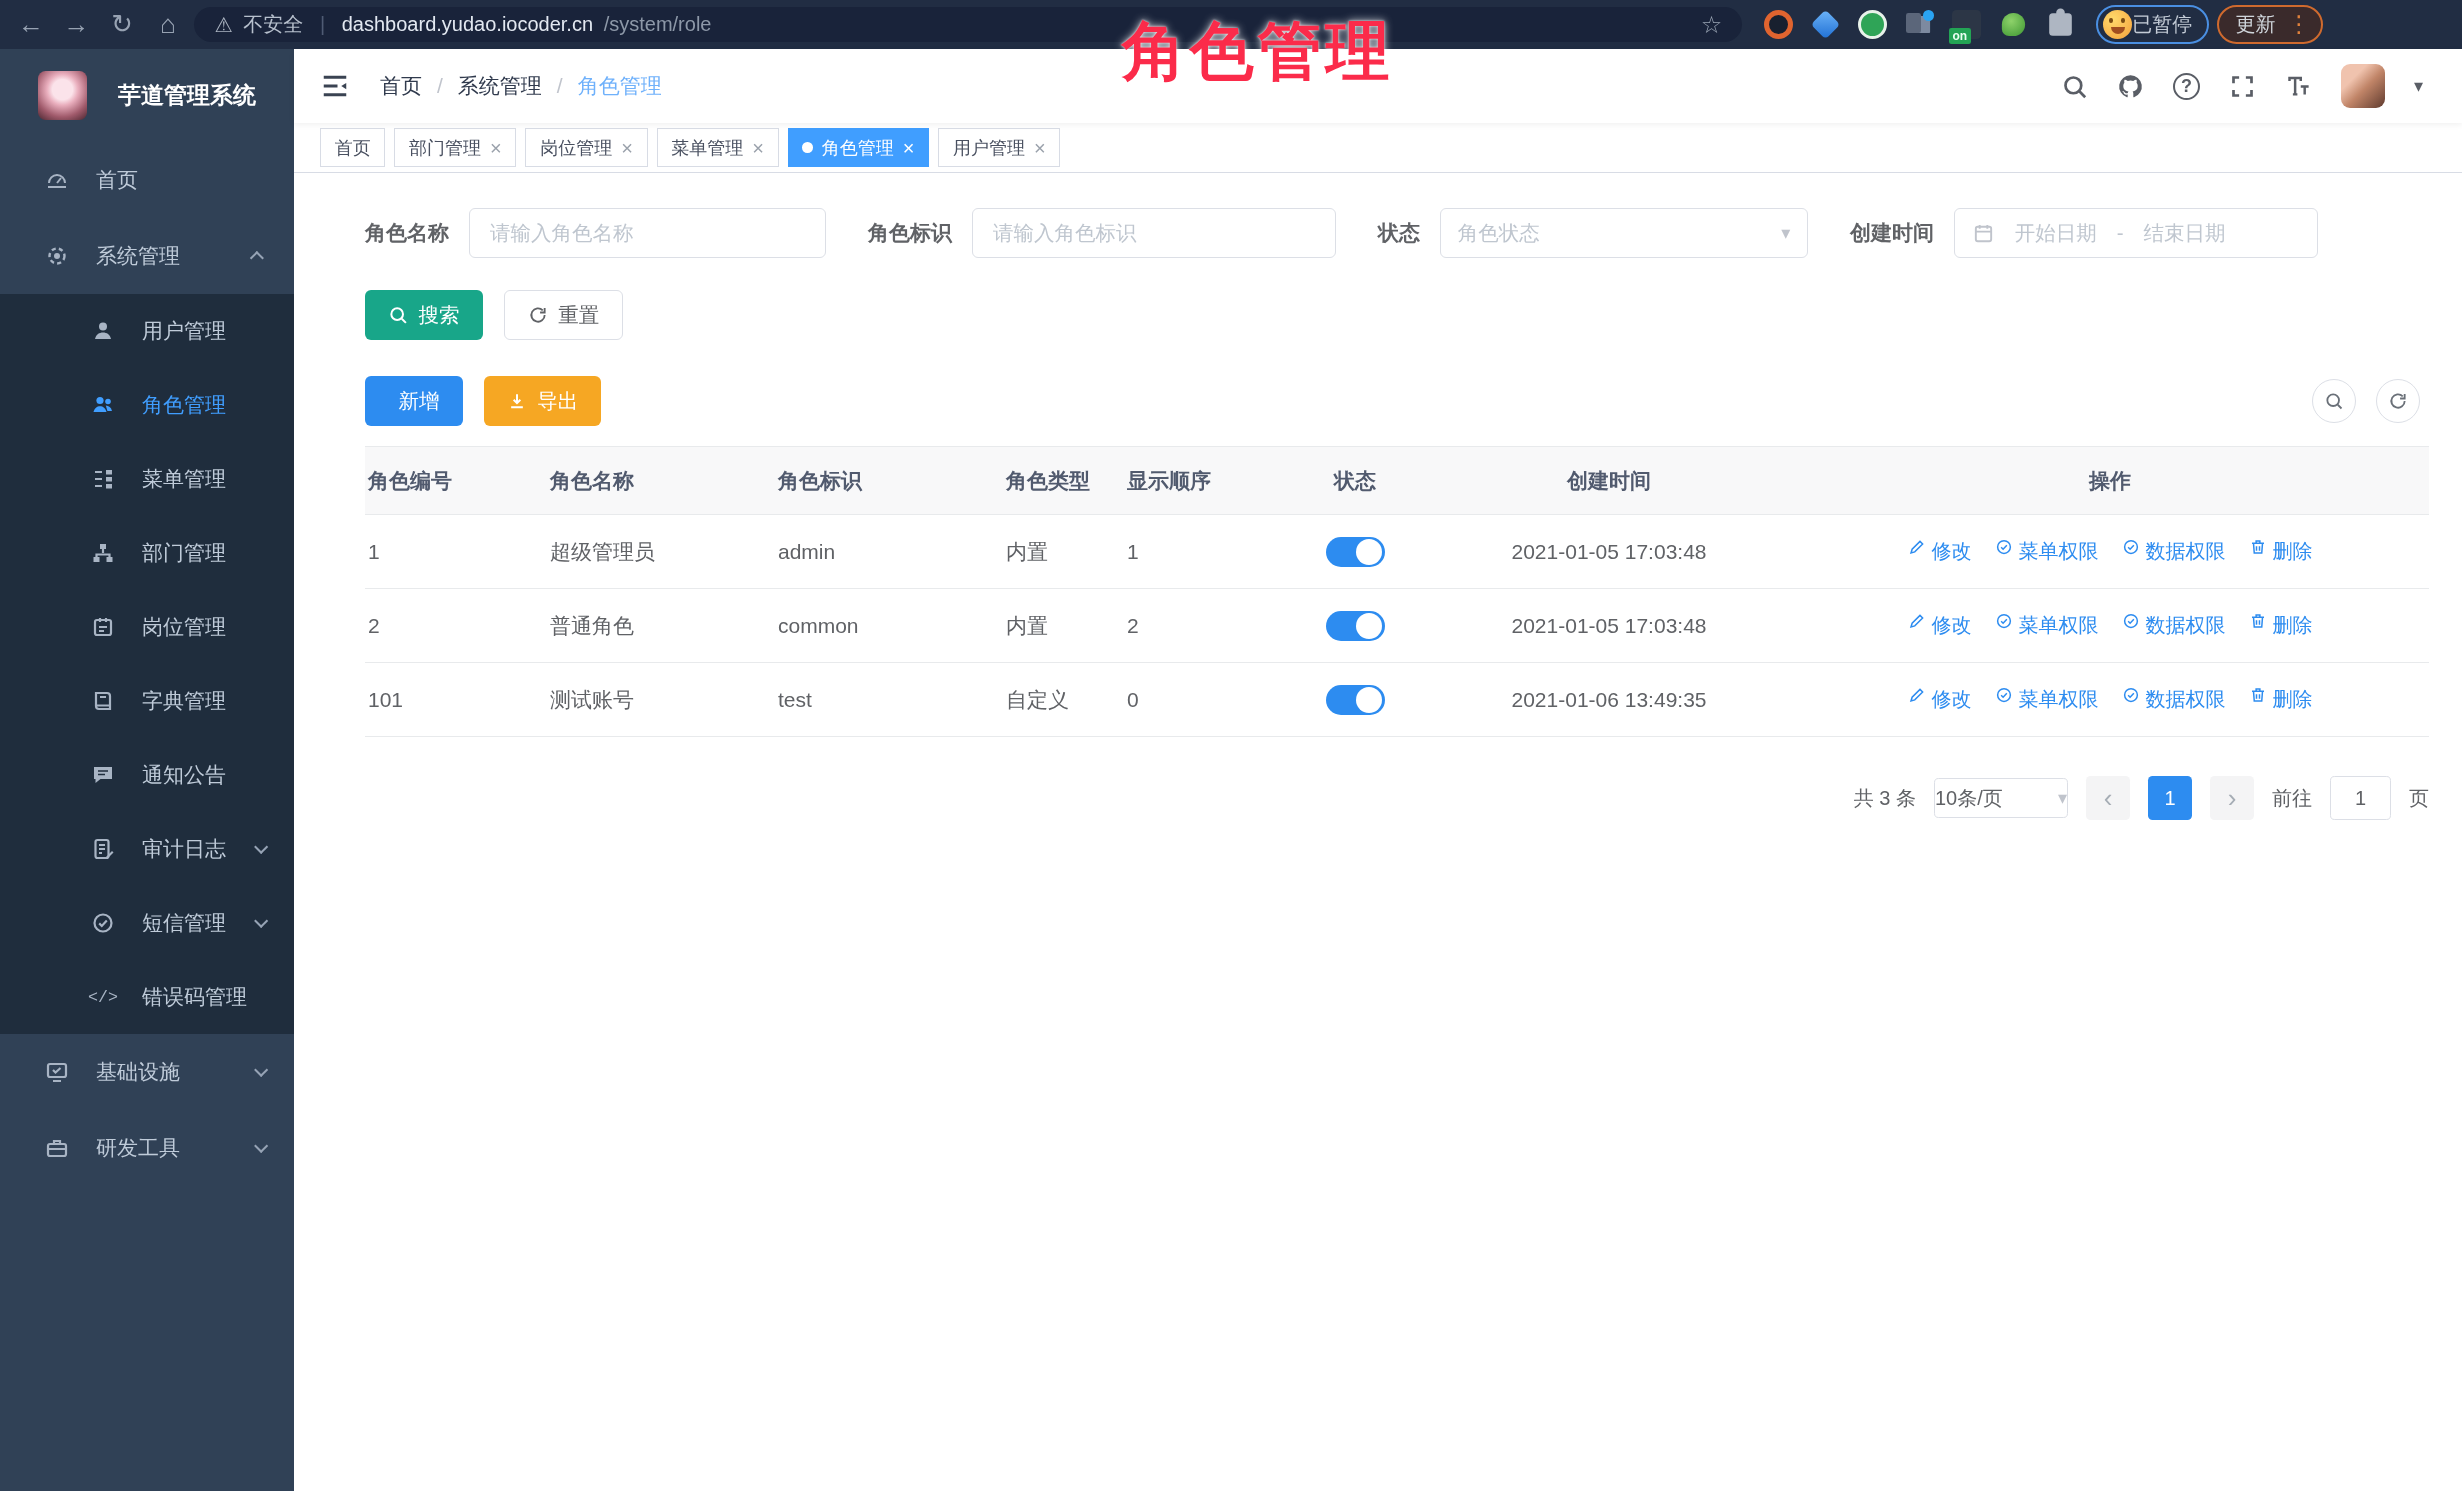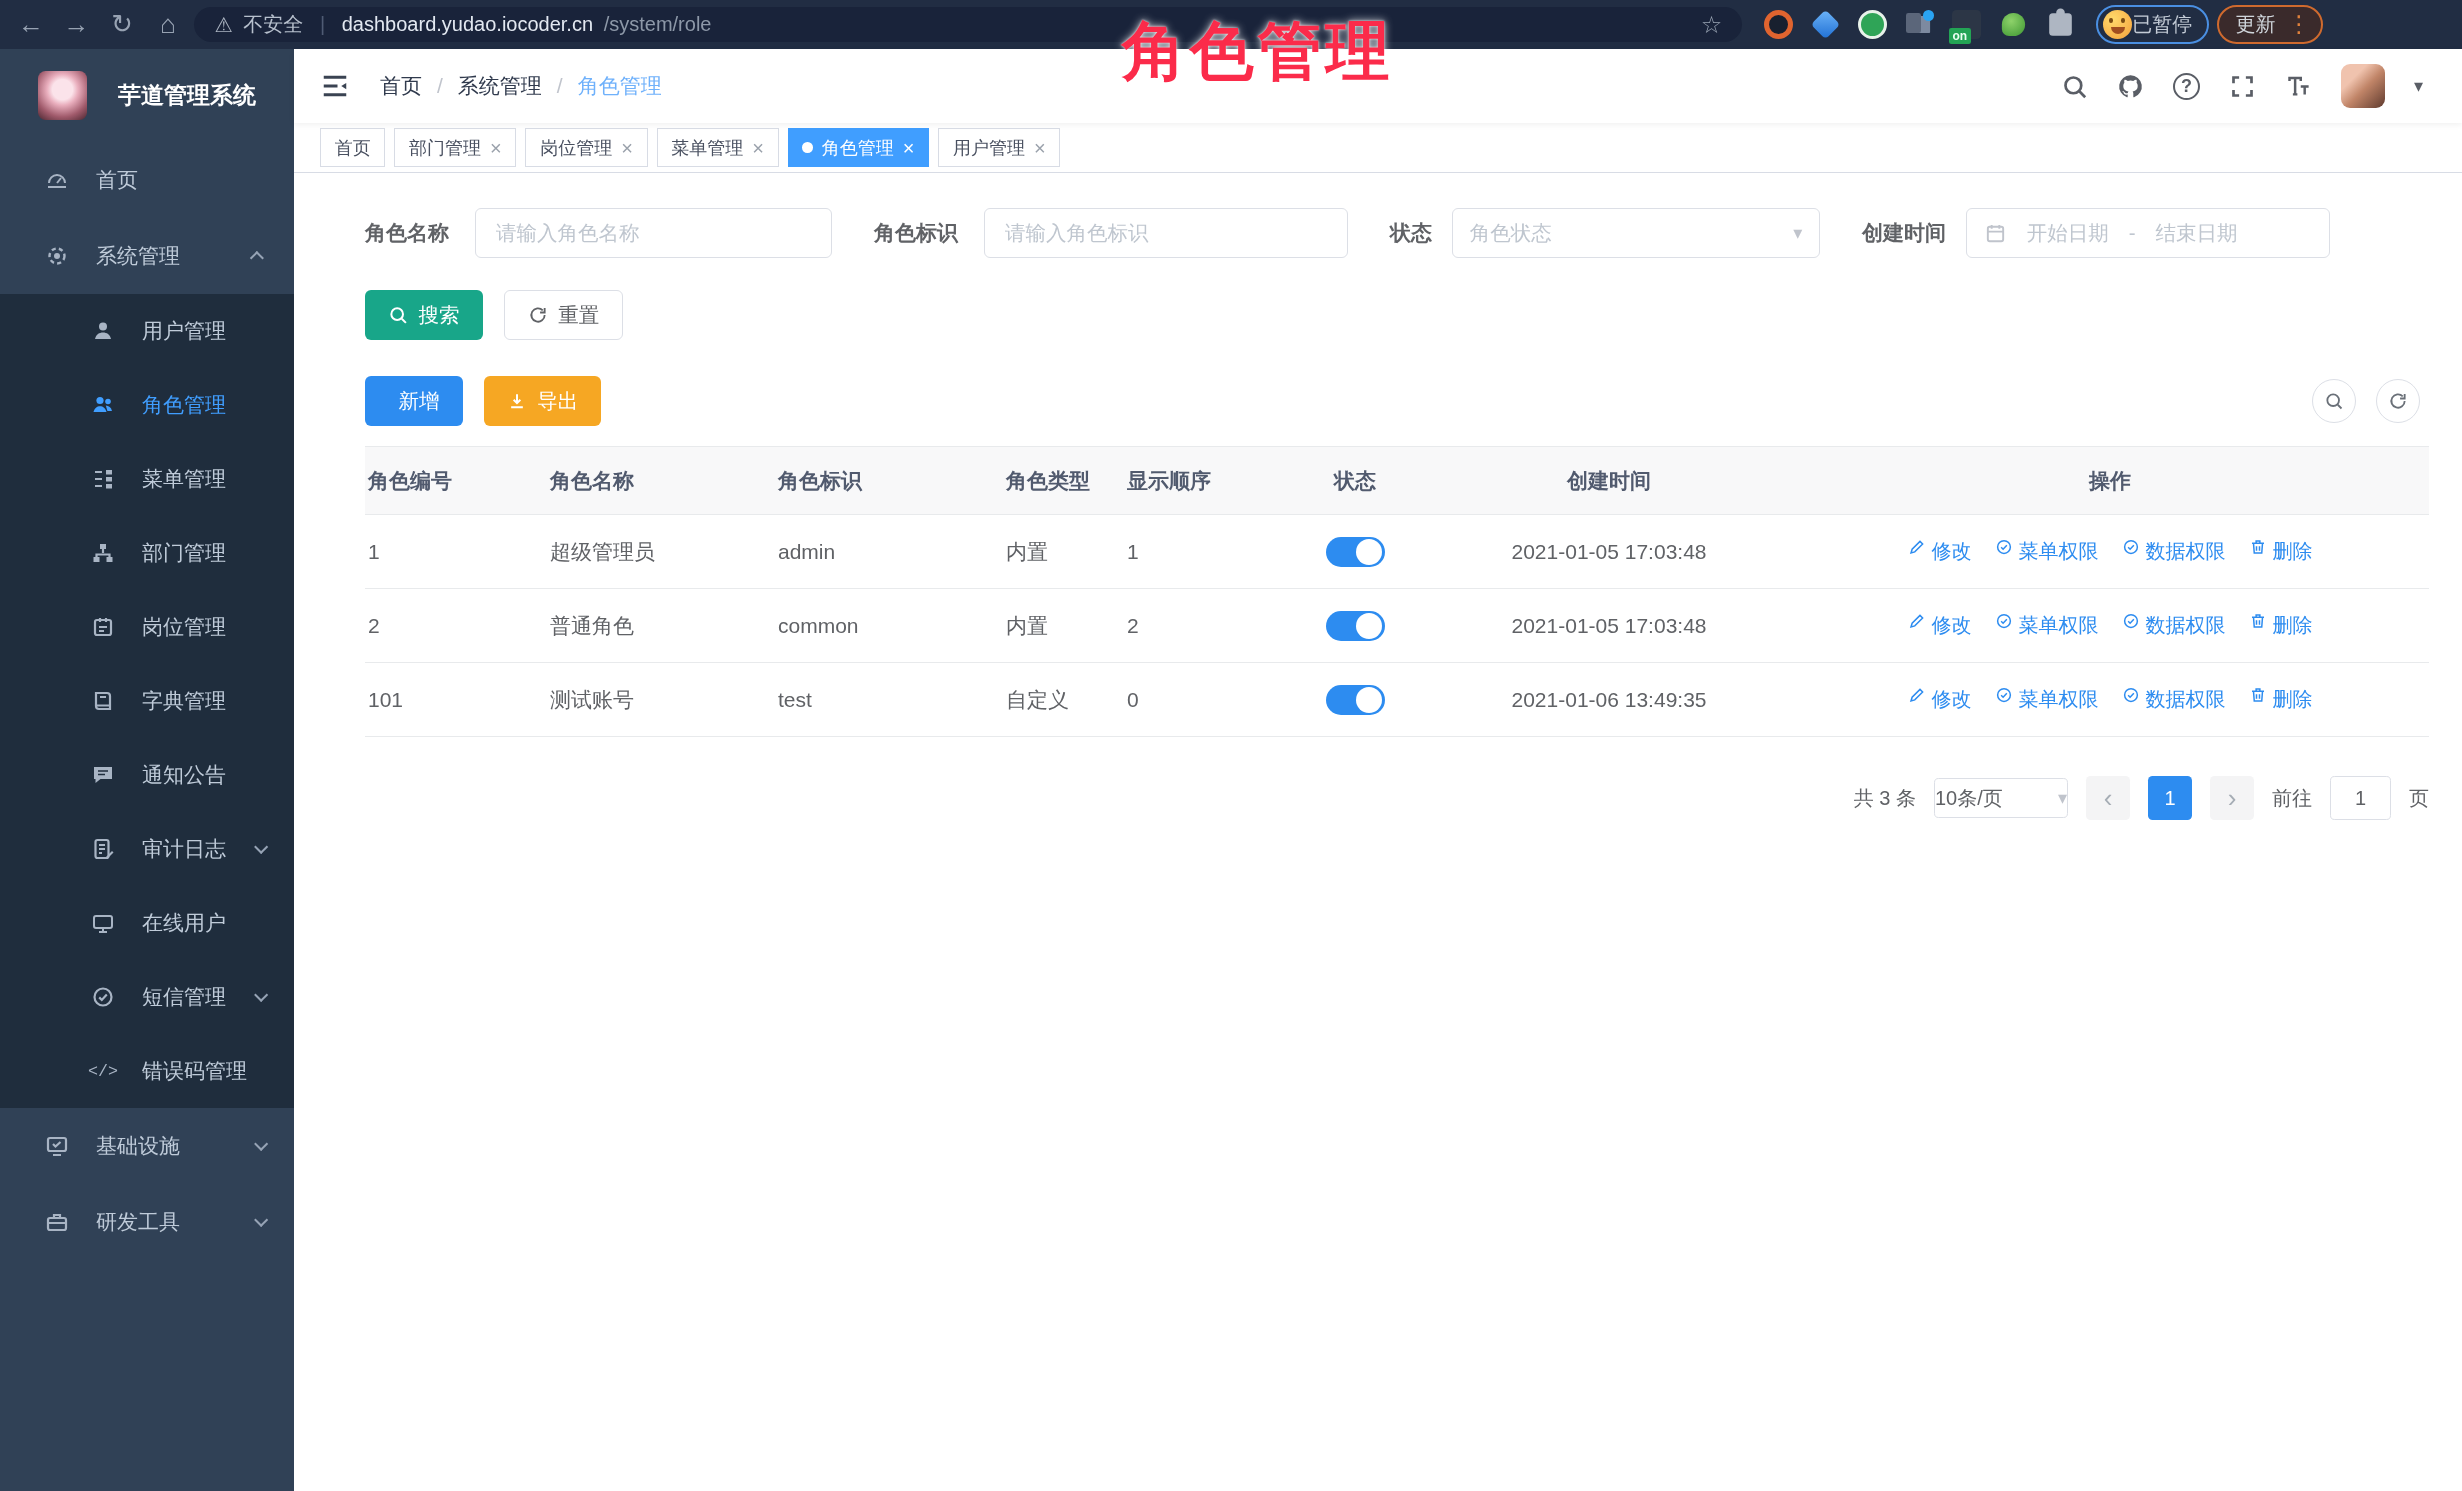--- a/index.html
+++ b/index.html
@@ -91,21 +91,21 @@
   .tag .x { font-size:20px; color:#9aa1ab; line-height:1; }
   .tag.active { background:#409eff; border-color:#409eff; color:#fff; }
   .tag.active .dot { width:10.6px; height:10.6px; border-radius:50%; background:#fff; font-size:0; }
   .tag.active .x { color:#fff; }
 
   
   .content { flex:1; padding:35px 33px 0 71px; background:#fff; }
   .filter-row { display:flex; align-items:center; margin-bottom:32px; }
   .f-group { display:flex; align-items:center; margin-right:42px; }
   .f-label { font-size:21px; font-weight:700; color:#606266; margin-right:20px; white-space:nowrap; }
-  .f-input { height:50px; border:0.8px solid #dcdfe6; border-radius:6px; padding:0 20px; font-size:20.5px; color:#606266; outline:none;margin-left:6px; }
+  .f-input { height:50px; border:0.8px solid #dcdfe6; border-radius:6px; padding:0 20px; font-size:20.5px; color:#606266; outline:none; }
   .f-input::placeholder { color:#bfc6cf; }
   .w-name { width:357px; } .w-key { width:364px; }
   .select-box { width:368px; height:50px; border:0.8px solid #dcdfe6; border-radius:6px; display:flex; align-items:center; padding:0 16.7px; font-size:20.5px; color:#bfc6cf; cursor:pointer; }
   .select-caret { margin-left:auto; color:#c0c4cc; font-size:18px; }
   .date-box { width:364px; height:50px; border:0.8px solid #dcdfe6; border-radius:6px; display:flex; align-items:center; padding:0 16.7px; gap:20px; font-size:20.5px; color:#bfc6cf; cursor:pointer; }
   .cal-ic { width:23px; height:23px; color:#c0c4cc; }
   .date-sep { color:#bfc6cf; }
 
   .btn { height:50px; border-radius:6px; border:none; display:inline-flex; align-items:center; gap:10.6px; padding:0 23px; font-size:20.5px; color:#fff; cursor:pointer; font-family:inherit; }
   .btn svg { width:20px; height:20px; }
@@ -281,29 +281,20 @@
       <div class="s-item">
         <span class="s-icon">
           <svg viewBox="0 0 24 24" fill="none" stroke="currentColor" stroke-width="2.2">
               <rect x="4.5" y="3" width="13" height="18" rx="2"></rect>
               <path d="M8 8h6M8 12h6M8 16h3"></path>
               <path d="M15 20l6-6 1.5 1.5-6 6z" fill="currentColor" stroke="none"></path>
             </svg>
         </span>
         <span class="s-label">审计日志</span>
         <span class="chev down"></span>
-      </div>
-      <div class="s-item">
-        <span class="s-icon">
-          <svg viewBox="0 0 24 24" fill="none" stroke="currentColor" stroke-width="2">
-              <rect x="3" y="5" width="18" height="12" rx="2"></rect>
-              <path d="M8 21h8M12 17v4"></path>
-            </svg>
-        </span>
-        <span class="s-label">在线用户</span>
       </div>
       <div class="s-item">
         <span class="s-icon">
           <svg viewBox="0 0 24 24" fill="none" stroke="currentColor" stroke-width="2.2">
               <circle cx="12" cy="12" r="8.5"></circle>
               <path d="M8.2 12.4l2.6 2.6 5-5.4"></path>
             </svg>
         </span>
         <span class="s-label">短信管理</span>
         <span class="chev down"></span>

